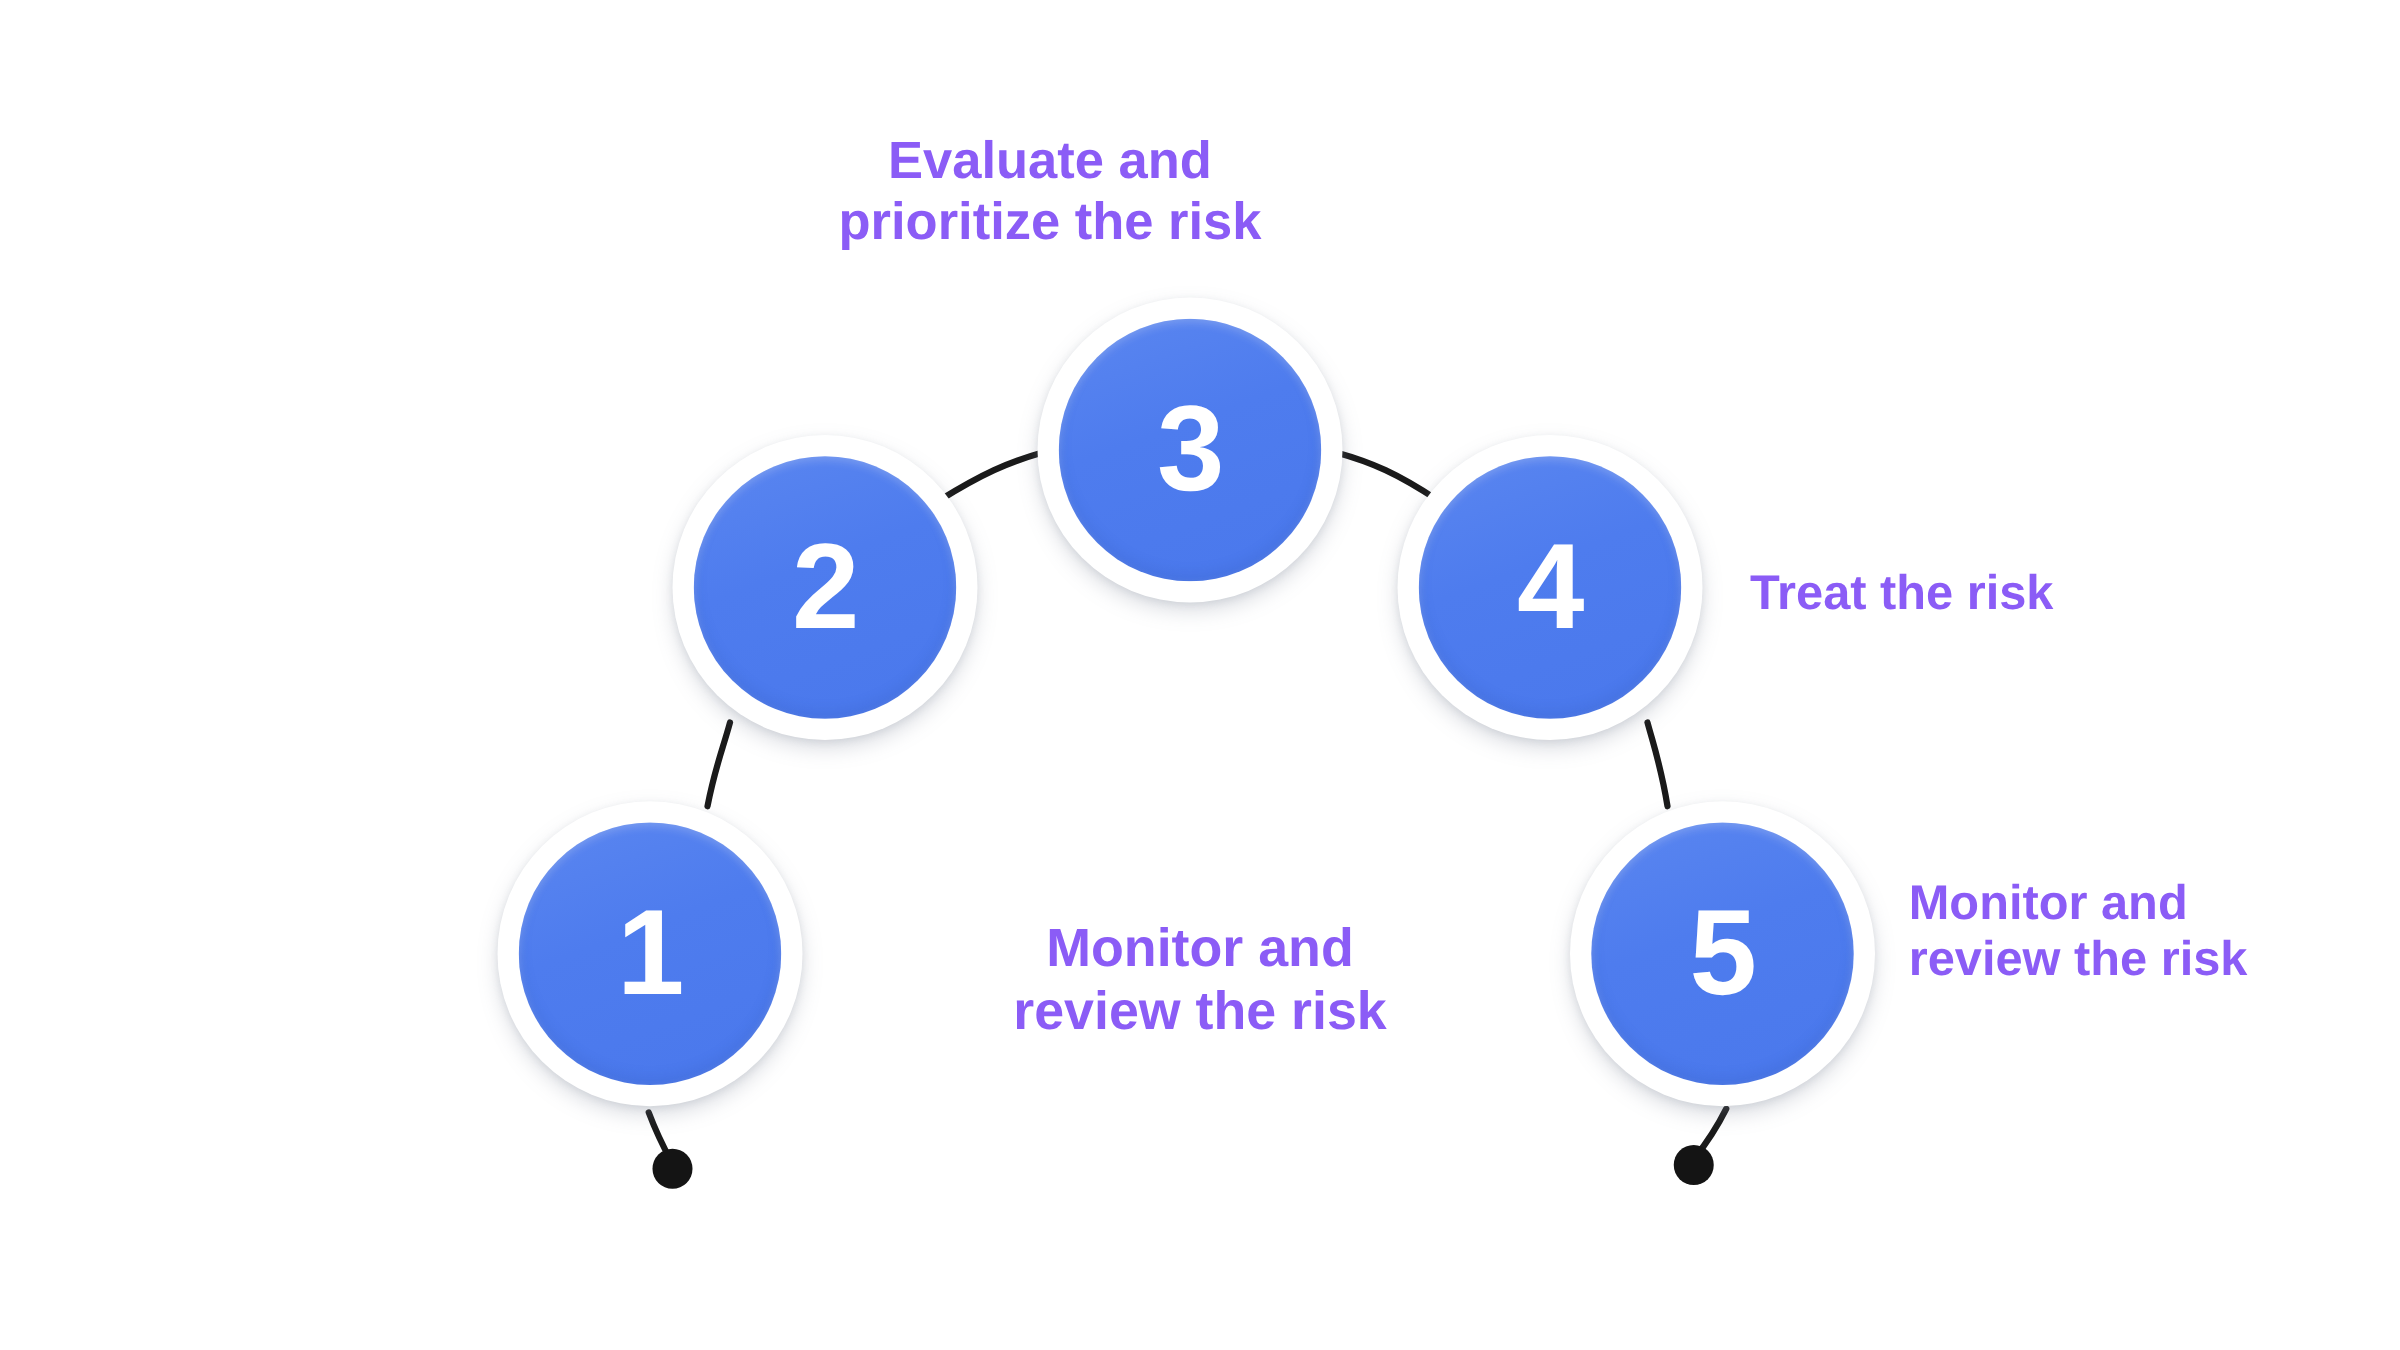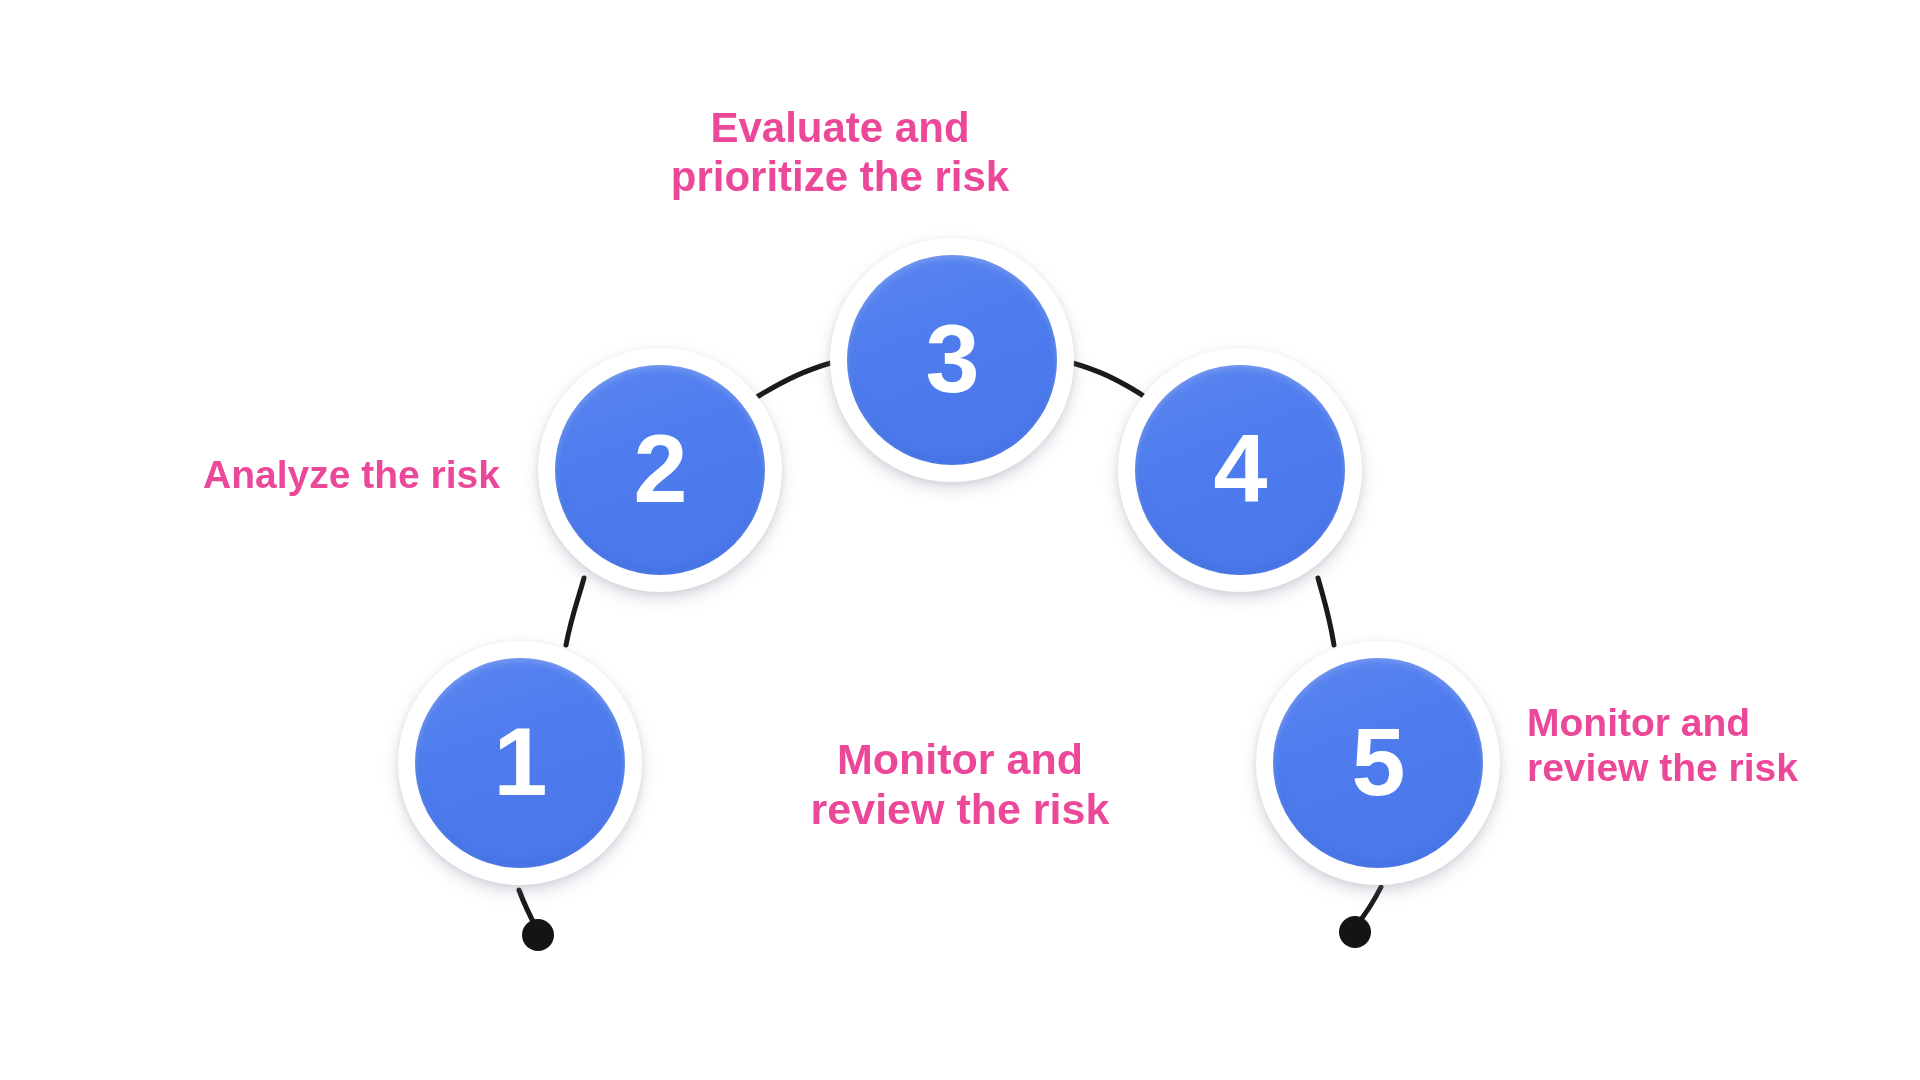--- a/index.html
+++ b/index.html
@@ -67,21 +67,21 @@
     font-weight: 700;
     line-height: 1;
     letter-spacing: -1px;
     user-select: none;
     transform: translateY(-2px);
   }
 
   
   .label {
     position: absolute;
-    color: #ec4899;
+    color: #8b5cf6;
     font-weight: 700;
     line-height: 1.16;
     white-space: pre-line;
     z-index: 4;
   }
 
   .lbl-evaluate {
     left: 580px;
     top: 104px;
     width: 520px;
@@ -174,23 +174,23 @@
 
   <div class="node" style="left:1378px; top:763px;">
     <div class="node-disc">
       <span class="node-num">5</span>
     </div>
   </div>
 
   <div class="label lbl-evaluate">Evaluate and
 prioritize the risk</div>
 
-  <div class="label lbl-analyze">Analyze the risk</div>
 
 
+  <div class="label lbl-treat">Treat the risk</div>
 
   <div class="label lbl-monitor-right">Monitor and
 review the risk</div>
 
   <div class="label lbl-monitor-center">Monitor and
 review the risk</div>
 
 </div>
 
 </body></html>

